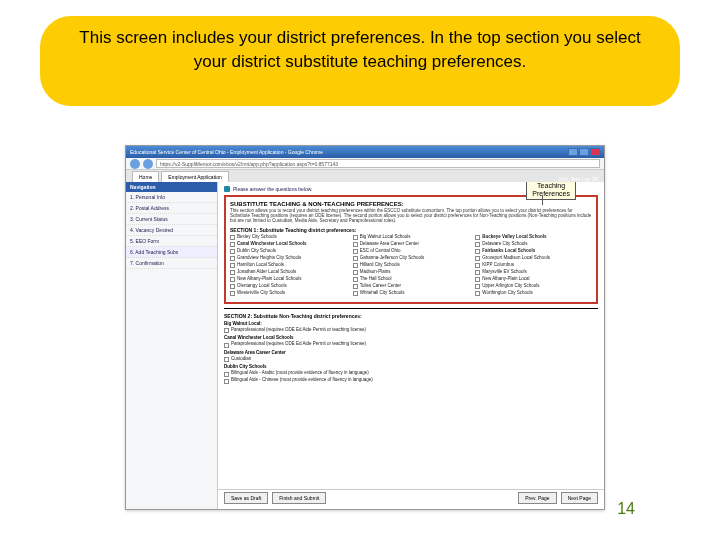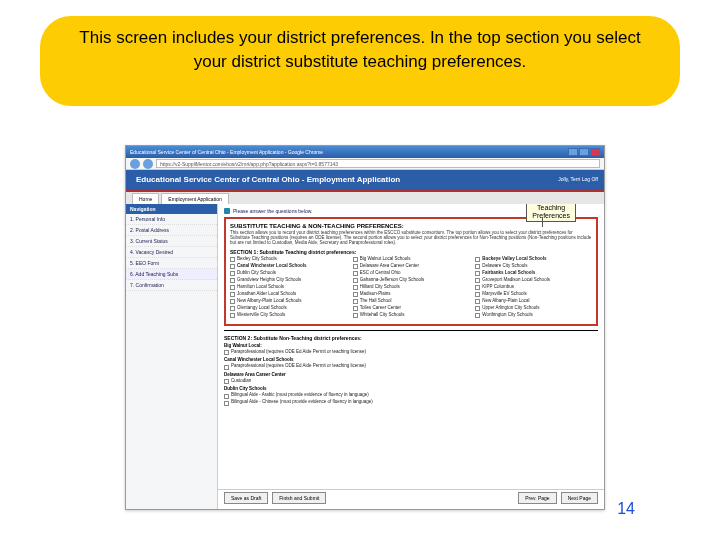--- a/index.html
+++ b/index.html
@@ -40,21 +40,21 @@
   .lbl.bold { font-weight: bold; }
   .callout { position: absolute; top: -18px; right: 20px; background: #fffde0; border: 1px solid #555; padding: 2px 5px; font-size: 7px; line-height: 1.1; text-align: center; z-index: 5; }
   .callout::after { content: ""; position: absolute; left: 30%; bottom: -6px; width: 1px; height: 10px; background: #555; }
   hr.sec-div { border: none; border-top: 1px solid #000; margin: 4px 0; }
   .sec2-title { font-size: 5px; font-weight: bold; margin-bottom: 2px; }
   .sub { font-size: 4.5px; margin: 2px 0; }
   .sub.bold { font-weight: bold; }
   .footer-btns { position: absolute; bottom: 3px; left: 0; right: 0; display: flex; padding: 2px 6px; gap: 4px; align-items: center; border-top: 1px solid #ccc; background: #fff; }
   .fbtn { font-size: 5px; padding: 2px 6px; border: 1px solid #888; background: #f0f0f0; }
   .fspacer { flex: 1; }
-  .page-num { position: absolute; bottom: 22px; right: 85px; font-size: 16px; color: #1d4ed8; }
+  .page-num { position: absolute; bottom: 22px; right: 85px; font-size: 16px; color: #4d7c0f; }
   .swoosh { position: absolute; bottom: -30px; right: -20px; width: 200px; height: 100px; }
   .swoosh::before { content: ""; position: absolute; width: 220px; height: 220px; border: 14px solid #d14a6a; border-radius: 50%; right: -90px; bottom: -140px; border-top-color: transparent; border-left-color: transparent; transform: rotate(10deg); }
   .swoosh::after { content: ""; position: absolute; width: 200px; height: 200px; border: 12px solid #7ac0d8; border-radius: 50%; right: -95px; bottom: -135px; border-top-color: transparent; border-left-color: transparent; transform: rotate(28deg); }
 </style>
 </head>
 <body>
 
 <div class="banner">
   <div class="banner-text">This screen includes your district preferences. In the top section you select your district substitute teaching preferences.</div>
 </div>
@@ -70,23 +70,20 @@
     </div>
   </div>
   <div class="addrbar">
     <div class="nav-icon"></div>
     <div class="nav-icon"></div>
     <div class="url-field">
         <span>https://v2-SuppliMentor.com/ebos/v2/mri/app.php?application.aspx?t=0.8577143</span>
       </div>
   </div>
   <div class="page-body">
-    <div class="blue-header">
-      <span>Educational Service Center of Central Ohio - Employment Application</span>
-    </div>
     <div class="userbar">
       <span>Jolly, Terri</span>
       <span>Log Off</span>
     </div>
     <div class="tabrow">
       <div class="tab">Home</div>
       <div class="tab">Employment Application</div>
     </div>
     <div class="content-row">
       <div class="sidebar">

